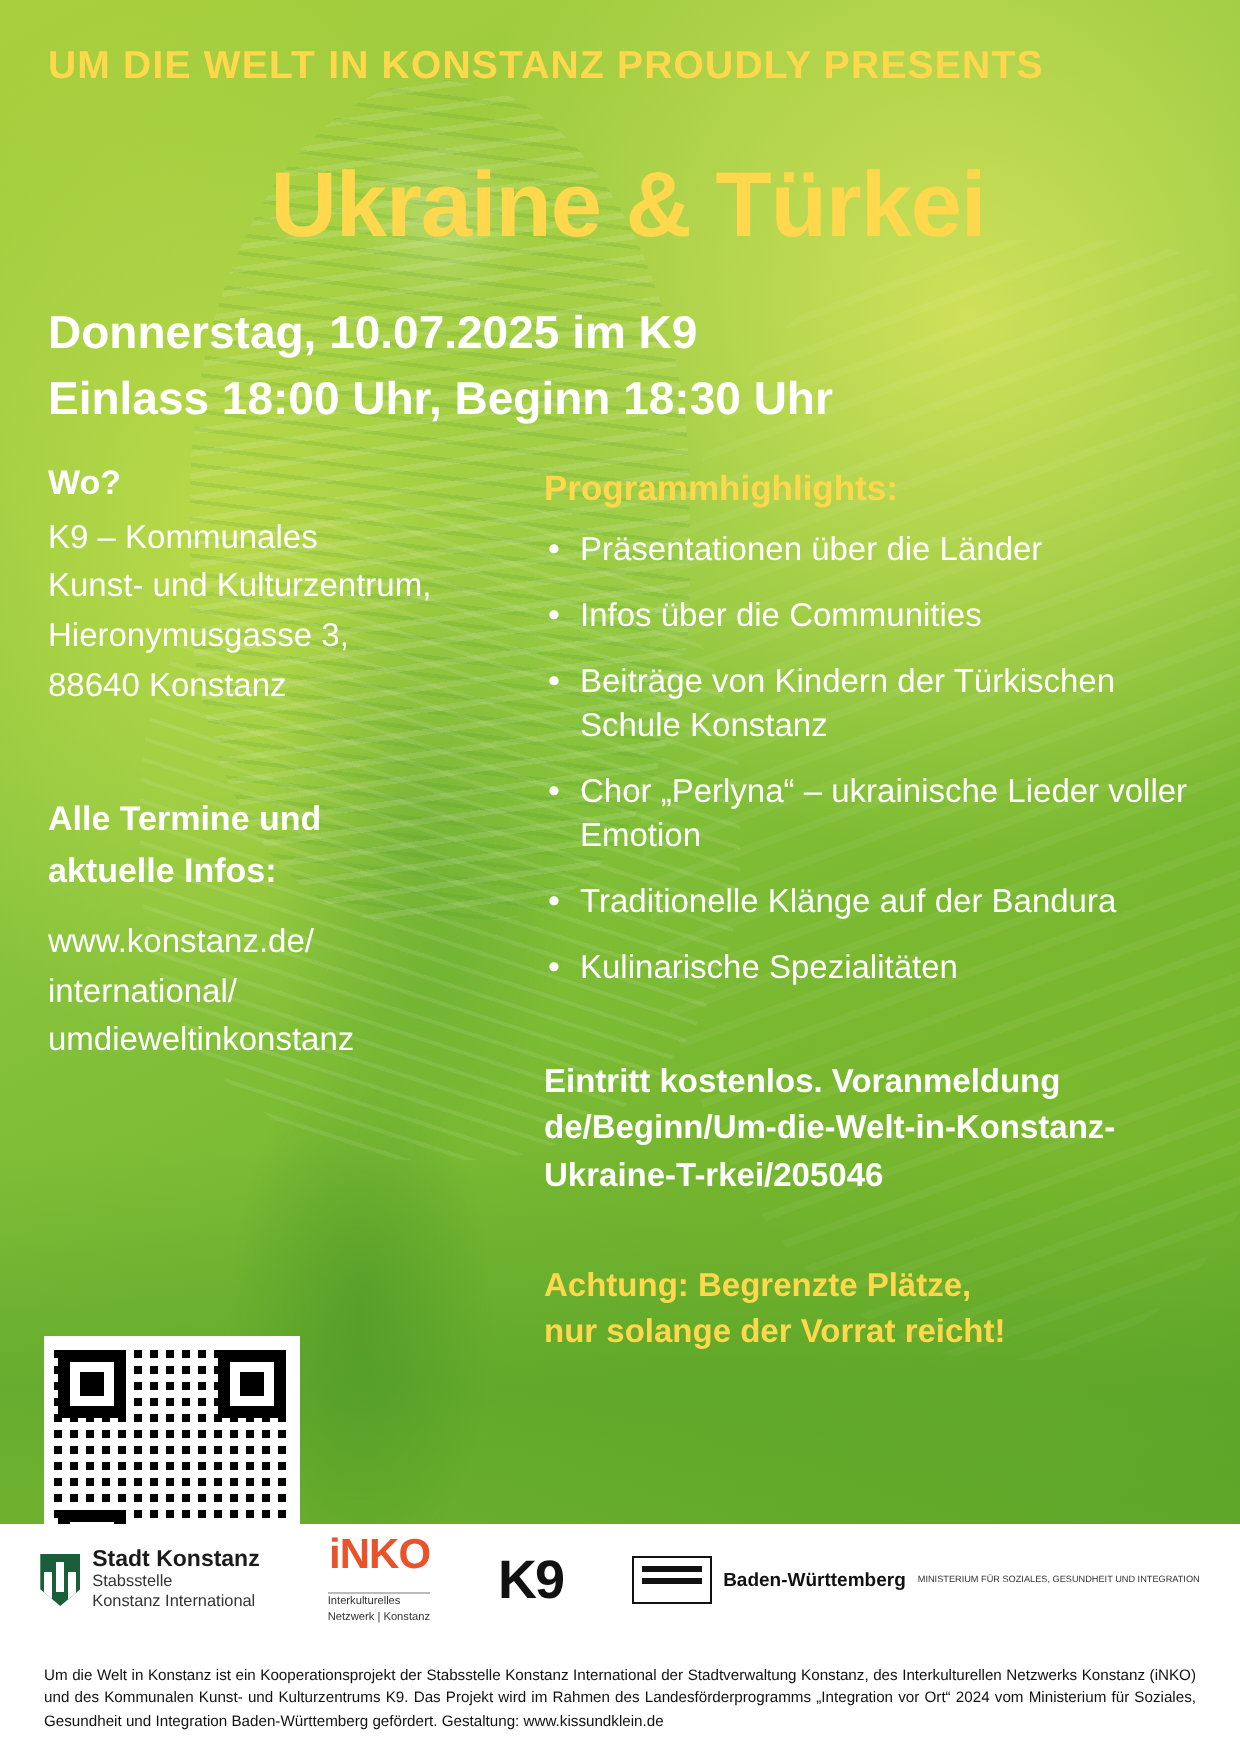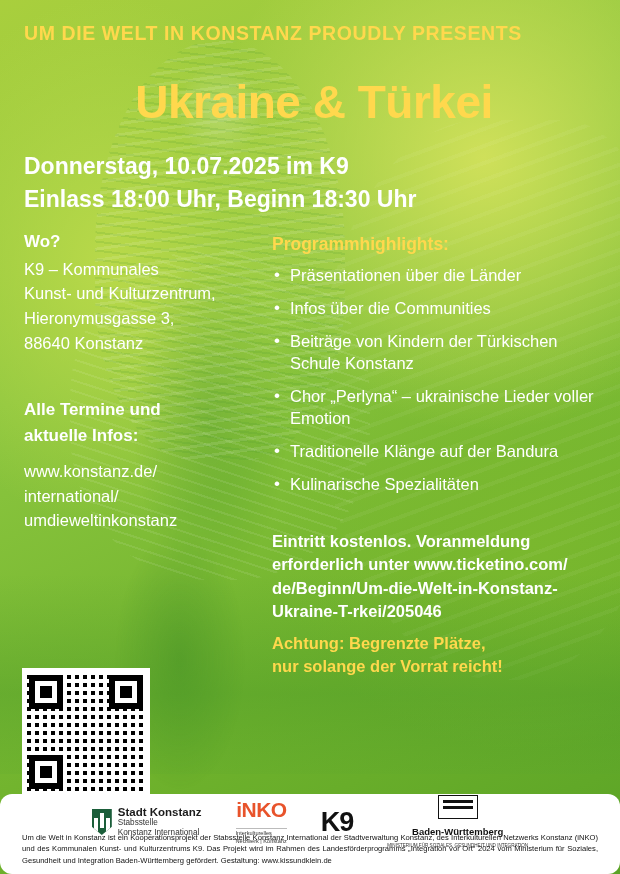--- a/index.html
+++ b/index.html
@@ -249,23 +249,22 @@
   .qr-eye.tl { left: 2px; top: 2px; }
   .qr-eye.tr { right: 2px; top: 2px; }
   .qr-eye.bl { left: 2px; bottom: 2px; }
 
   
   .footer {
     position: absolute;
     left: 0;
     right: 0;
     bottom: 0;
-    height: 80px;
+    height: 112px;
     background: #ffffff;
-    border-radius: 12px;
   }
   .logos {
     position: absolute;
     left: 0;
     right: 0;
     top: 0;
     height: 48px;
     display: flex;
     align-items: center;
     justify-content: center;
@@ -316,21 +315,21 @@
     padding-top: 1px;
     line-height: 1.35;
   }
   .logo-k9 {
     font-size: 27px;
     font-weight: bold;
     color: #111;
     letter-spacing: -1px;
     line-height: 1;
   }
-  .logo-bw { display: flex; flex-direction: column; align-items: center; }
+  .logo-bw { display: flex; flex-direction: row; align-items: center; }
   .logo-bw .crest {
     width: 38px;
     height: 22px;
     border: 1.4px solid #111;
     position: relative;
     background: #fff;
   }
   .logo-bw .crest::before {
     content: "";
     position: absolute;
@@ -407,21 +406,20 @@
         <li>Infos über die Communities</li>
         <li>Beiträge von Kindern der Türkischen Schule Konstanz</li>
         <li>Chor „Perlyna“ – ukrainische Lieder voller Emotion</li>
         <li>Traditionelle Klänge auf der Bandura</li>
         <li>Kulinarische Spezialitäten</li>
       </ul>
     </div>
 
     <div class="eintritt">
       <div>Eintritt kostenlos. Voranmeldung</div>
-      <div>erforderlich unter www.ticketino.com/</div>
       <div>de/Beginn/Um-die-Welt-in-Konstanz-</div>
       <div>Ukraine-T-rkei/205046</div>
     </div>
 
     <div class="achtung">
       <div>Achtung: Begrenzte Plätze,</div>
       <div>nur solange der Vorrat reicht!</div>
     </div>
 
     <div class="qr">

